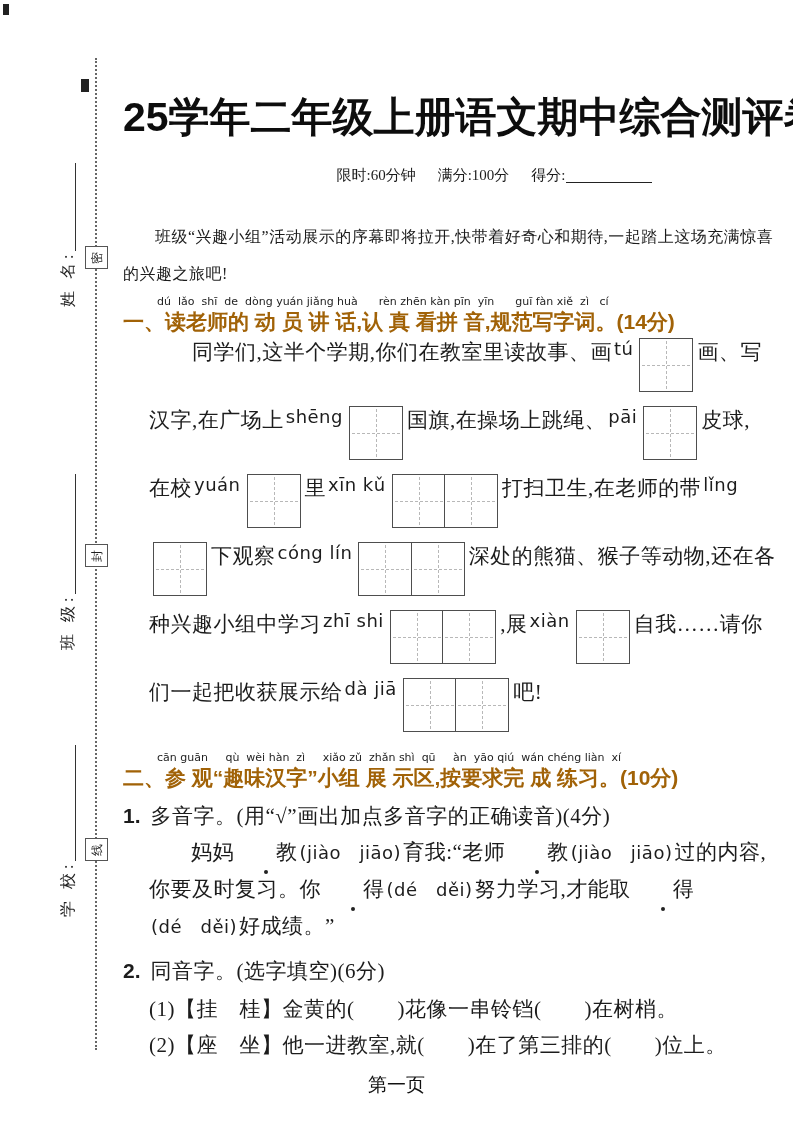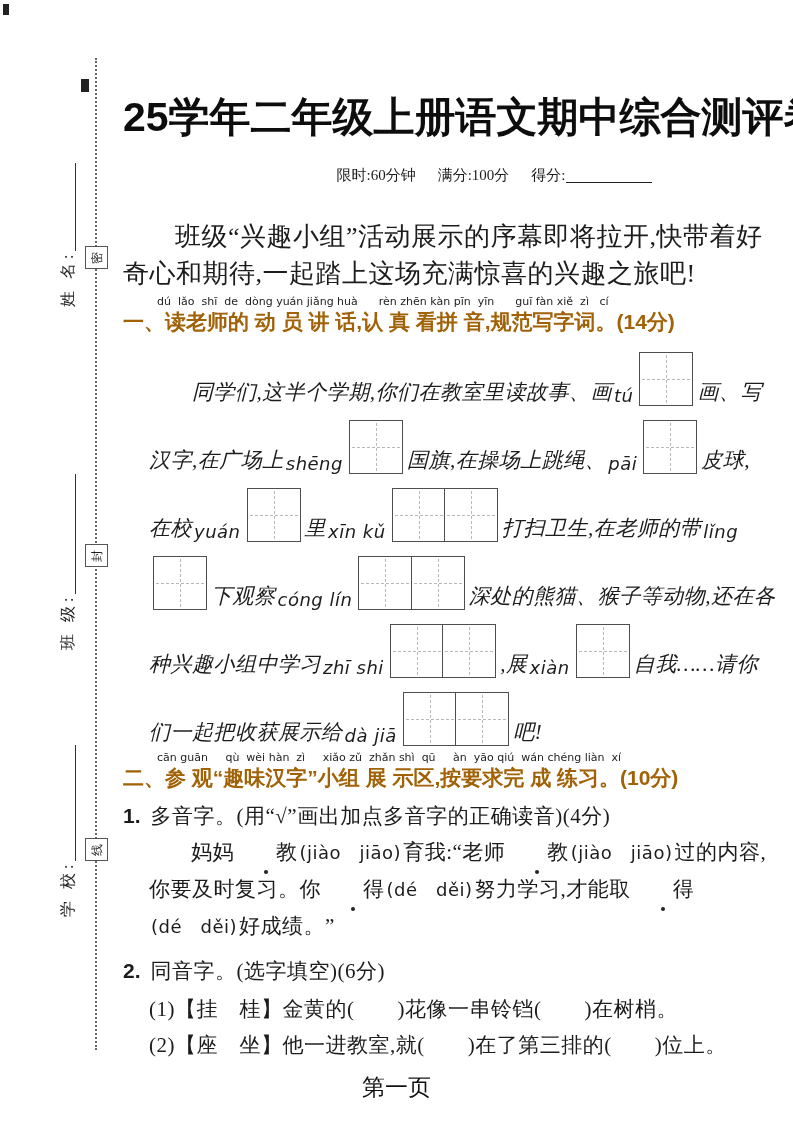--- a/index.html
+++ b/index.html
@@ -46,55 +46,55 @@
     white-space:nowrap;letter-spacing:0px;
   }
   #meta{
     margin-top:16px;height:26px;line-height:26px;
     font-size:15px;text-align:center;padding-left:90px;
     white-space:pre;
   }
   #meta .score-blank{display:inline-block;width:86px;border-bottom:1.6px solid #222;height:17px;vertical-align:-3px;}
   #meta .gap{display:inline-block;width:22px;}
 
-  #intro{margin:30px 0 0 0;font-size:26px;line-height:37px;text-indent:2em;letter-spacing:0.5px;}
+  #intro{margin:30px 0 0 0;font-size:16px;line-height:37px;text-indent:2em;letter-spacing:0.5px;}
 
   .sec-py{
     margin-top:2px;font-family:"DejaVu Sans","Liberation Sans",sans-serif;
     font-size:11px;line-height:16px;color:#222;padding-left:34px;white-space:pre;
   }
   .sec-head{
     font-family:"Liberation Sans","DejaVu Sans",sans-serif;font-weight:700;
     font-size:21px;line-height:24px;color:#a16207;white-space:nowrap;
   }
   #sec2-py{margin-top:4px;}
 
   #s1-lines{margin-top:4px;}
-  .s1row{display:flex;align-items:flex-end;height:68px;padding-left:26px;font-size:21px;white-space:pre;letter-spacing:0.5px;font-style:italic;}
+  .s1row{display:flex;align-items:flex-start;height:68px;padding-left:26px;font-size:21px;white-space:pre;letter-spacing:0.5px;}
 
   .tgrid{display:inline-flex;margin:0 4px;flex:0 0 auto;}
   .tcell{width:54px;height:54px;border:1.6px solid #4e4e4e;position:relative;background:#fff;box-sizing:border-box;}
   .tcell + .tcell{margin-left:-1.6px;}
   .tcell::before{content:"";position:absolute;left:2px;right:2px;top:50%;border-top:1px dashed #b8b8b8;}
   .tcell::after{content:"";position:absolute;top:2px;bottom:2px;left:50%;border-left:1px dashed #b8b8b8;}
 
   .item-row{display:flex;margin-top:10px;line-height:32px;font-size:21px;}
   .item-num{font-family:"Liberation Sans","DejaVu Sans",sans-serif;font-weight:700;margin-right:10px;}
   .item-title{letter-spacing:0.5px;}
 
   #poly-para{margin:2px 0 0 0;padding-left:26px;font-size:21px;line-height:36px;text-indent:2em;letter-spacing:0.5px;}
   .dotc{position:relative;display:inline-block;}
   .dotc::after{content:"";position:absolute;left:50%;transform:translateX(-50%);bottom:-4px;width:4px;height:4px;border-radius:50%;background:#222;}
 
   #subs{margin-top:4px;}
   .sub-line{padding-left:26px;font-size:21px;line-height:36px;letter-spacing:0.5px;white-space:pre;}
 
   #footer{
     position:absolute;top:1072px;left:0;width:100%;text-align:center;
-    font-family:"Liberation Sans","DejaVu Sans",sans-serif;font-size:23px;color:#111;
+    font-family:"Liberation Sans","DejaVu Sans",sans-serif;font-size:19px;color:#111;
   }
 </style>
 </head>
 <body>
 
 <div id="page">
 
   <div class="print-mark" id="mark-corner"></div>
   <div class="print-mark" id="mark-title"></div>
 

